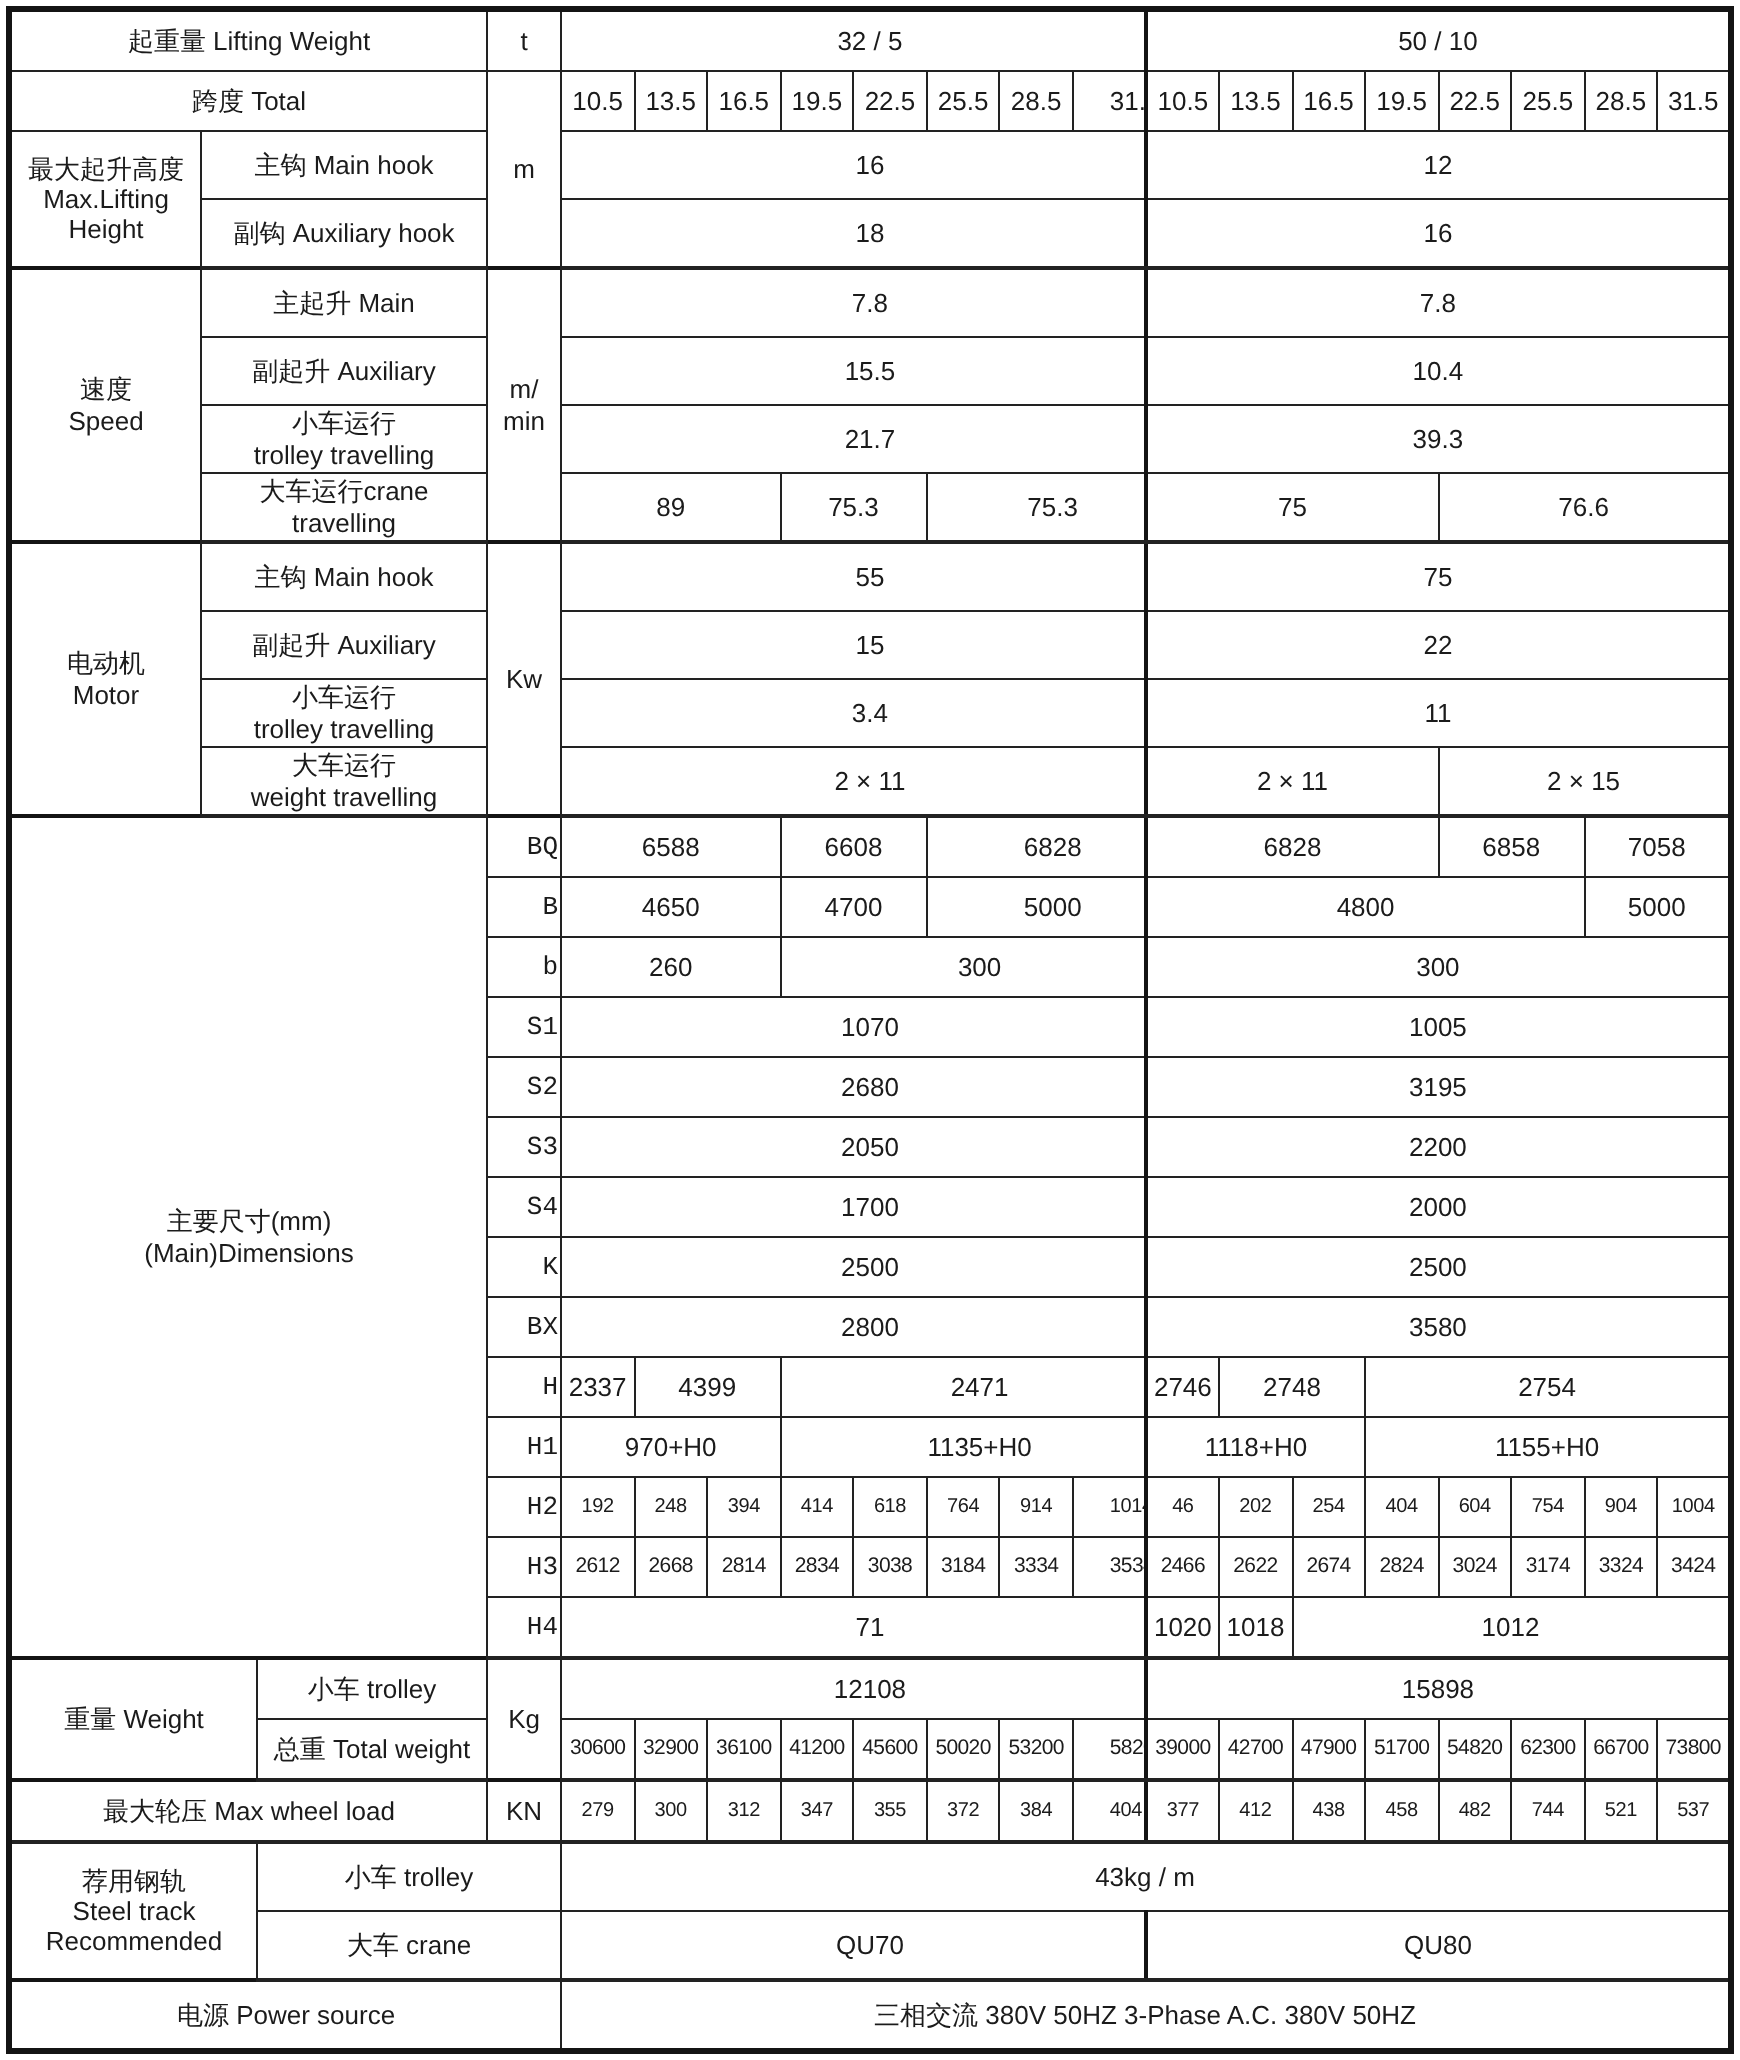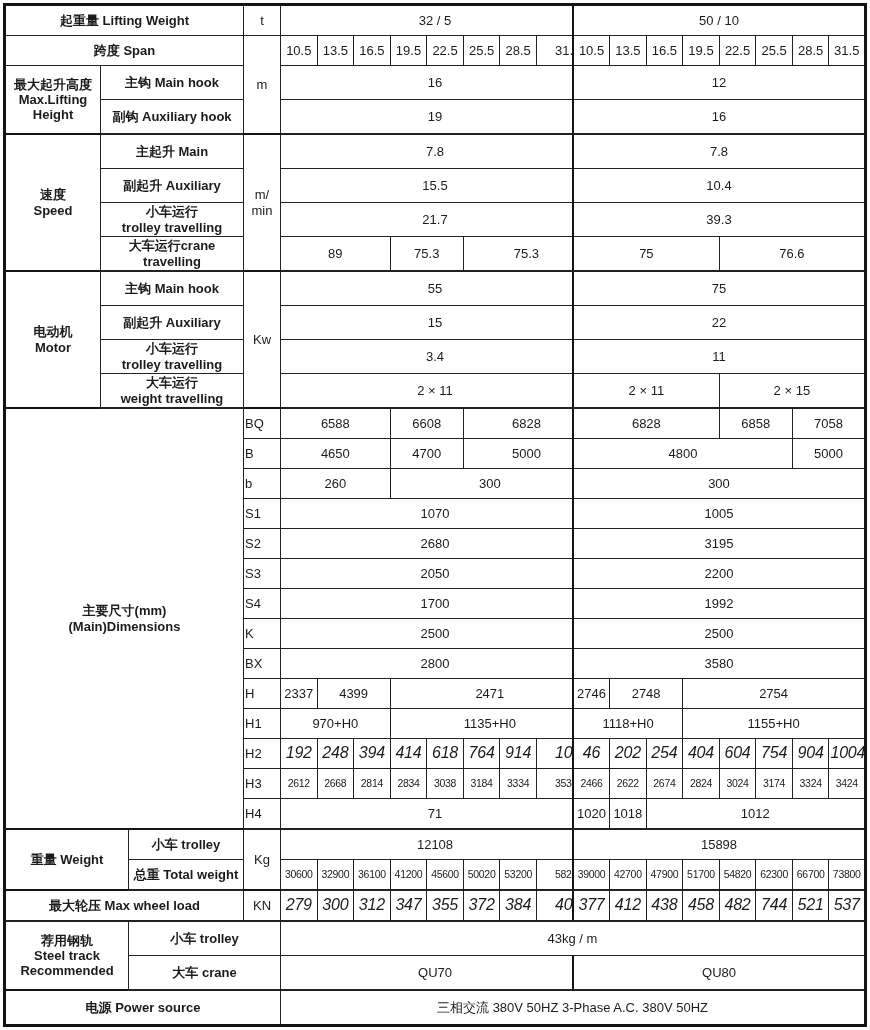--- a/index.html
+++ b/index.html
@@ -2,27 +2,27 @@
 <html><head>
 <meta charset="utf-8">
 <style>
   html,body{margin:0;padding:0;background:#ffffff;}
   body{font-family:"Liberation Sans","DejaVu Sans",sans-serif;color:#1b1b1b;}
   .wrap{padding:3px;}
   table{border-collapse:collapse;table-layout:fixed;width:864px;border:3px solid #141414;}
   td{border:1px solid #222;text-align:center;vertical-align:middle;height:29px;
      padding:0 1px;font-size:13px;line-height:1.18;white-space:pre-line;
      overflow:hidden;}
-  td.lbl{font-size:13px;font-weight:bold;}
+  td.lbl{font-size:13px;}
   td.unit{font-size:13px;}
-  td.code{text-align:left;font-size:13px;}
+  td.code{text-align:right;font-size:13px;font-family:Liberation Mono, monospace;}
   tr.sec{border-bottom:2.5px solid #141414;}
   tr.sec td{border-bottom-width:2.5px;margin-left:42px;}
   td.gr{border-right:2.5px solid #141414;padding-left:18px;}
-  tr.sm td:not(.lbl):not(.unit):not(.code){font-size:16px;letter-spacing:-0.2px;font-style:italic;}
+  tr.sm td:not(.lbl):not(.unit):not(.code){font-size:10px;letter-spacing:-0.2px;}
   tr.xs td:not(.lbl):not(.unit):not(.code){font-size:10.5px;letter-spacing:-0.3px;}
   tr.tall td{height:33px;}
 </style>
 </head>
 <body>
 
 <div class="wrap">
   <table>
     <colgroup>
       <col style="width:96px">
@@ -32,21 +32,21 @@
       <col span="16">
     </colgroup>
     <tbody>
         <tr>
           <td colspan="3" class="lbl">起重量 Lifting Weight</td>
           <td class="unit">t</td>
           <td colspan="8" class="gr">32 / 5</td>
           <td colspan="8">50 / 10</td>
         </tr>
         <tr>
-          <td colspan="3" class="lbl">跨度 Span</td>
+          <td colspan="3" class="lbl">跨度 Total</td>
           <td rowspan="3" class="unit">m</td>
           <td>10.5</td>
           <td>13.5</td>
           <td>16.5</td>
           <td>19.5</td>
           <td>22.5</td>
           <td>25.5</td>
           <td>28.5</td>
           <td class="gr">31.5</td>
           <td>10.5</td>
@@ -61,21 +61,21 @@
         <tr class="tall">
           <td rowspan="2" class="lbl">最大起升高度
 Max.Lifting
 Height</td>
           <td colspan="2" class="lbl">主钩 Main hook</td>
           <td colspan="8" class="gr">16</td>
           <td colspan="8">12</td>
         </tr>
         <tr class="sec tall">
           <td colspan="2" class="lbl">副钩 Auxiliary hook</td>
-          <td colspan="8" class="gr">19</td>
+          <td colspan="8" class="gr">18</td>
           <td colspan="8">16</td>
         </tr>
         <tr class="tall">
           <td rowspan="4" class="lbl">速度
 Speed</td>
           <td colspan="2" class="lbl">主起升 Main</td>
           <td rowspan="4" class="unit">m/
 min</td>
           <td colspan="8" class="gr">7.8</td>
           <td colspan="8">7.8</td>
@@ -162,21 +162,21 @@
           <td colspan="8">3195</td>
         </tr>
         <tr>
           <td class="code">S3</td>
           <td colspan="8" class="gr">2050</td>
           <td colspan="8">2200</td>
         </tr>
         <tr>
           <td class="code">S4</td>
           <td colspan="8" class="gr">1700</td>
-          <td colspan="8">1992</td>
+          <td colspan="8">2000</td>
         </tr>
         <tr>
           <td class="code">K</td>
           <td colspan="8" class="gr">2500</td>
           <td colspan="8">2500</td>
         </tr>
         <tr>
           <td class="code">BX</td>
           <td colspan="8" class="gr">2800</td>
           <td colspan="8">3580</td>

